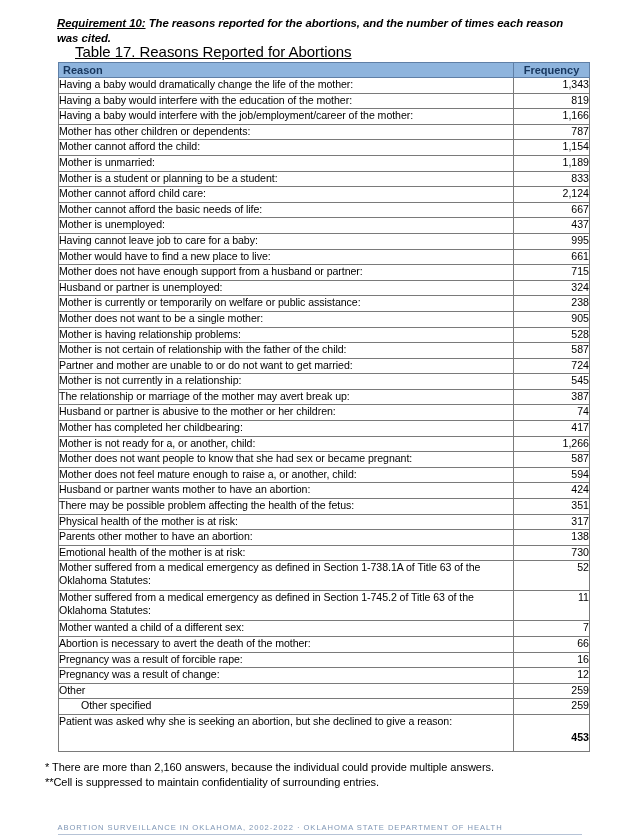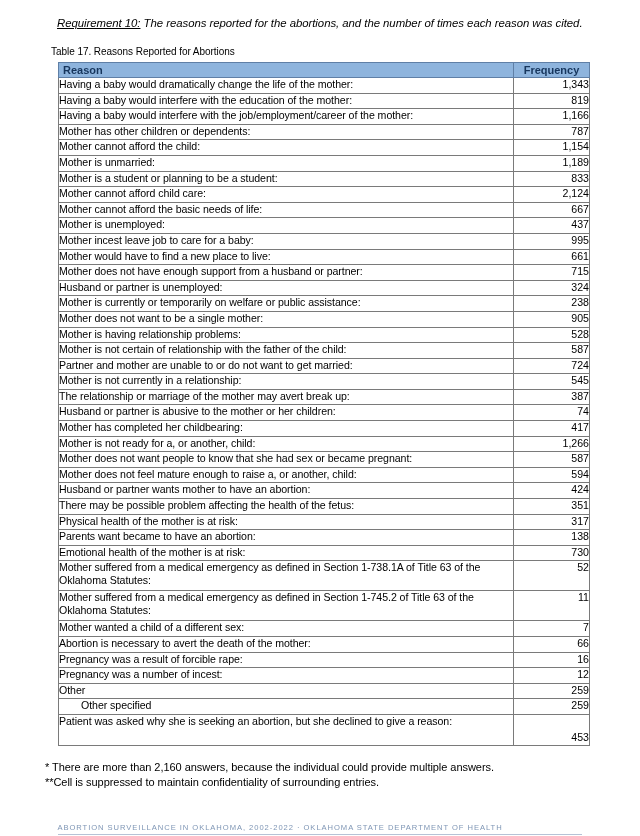--- a/index.html
+++ b/index.html
@@ -22,34 +22,35 @@
     height: 836px;
     box-sizing: border-box;
   }
   .requirement {
     position: absolute;
     left: 57px;
     top: 5px;
     width: 530px;
     font-size: 11.4px;
     line-height: 14.6px;
-    font-weight: normal;
+    font-weight: bold;
     font-style: italic;
     letter-spacing: -0.05px;
   }
   .requirement .req-label {
     text-decoration: underline;
   }
   .table-caption {
     position: absolute;
-    left: 51px;
+    left: 75px;
     top: 45px;
-    font-size: 10px;
+    font-size: 15px;
     line-height: 14px;
     letter-spacing: -0.05px;
+    text-decoration: underline;
   }
   table.data {
     position: absolute;
     left: 58px;
     top: 62px;
     width: 531px;
     border-collapse: collapse;
     table-layout: fixed;
     font-size: 10.6px;
   }
@@ -87,21 +88,22 @@
     text-align: right;
     line-height: 12.8px;
   }
   tr.r-single td { height: 14.6px; }
   tr.r-double td { height: 29px; margin-top: 23px; }
   td.reason.indent {
     padding-left: 22px;
   }
   td.freq.bottom {
     vertical-align: bottom;
-    padding-bottom: 1px;
+    padding-bottom: 7px;
+    font-weight: bold;
   }
   .footnotes {
     position: absolute;
     left: 45px;
     top: 760px;
     width: 545px;
     font-size: 11px;
     line-height: 14.6px;
     letter-spacing: -0.05px;
   }
@@ -183,21 +185,21 @@
         </tr>
         <tr class="r-single">
           <td class="reason">Mother cannot afford the basic needs of life:</td>
           <td class="freq">667</td>
         </tr>
         <tr class="r-single">
           <td class="reason">Mother is unemployed:</td>
           <td class="freq">437</td>
         </tr>
         <tr class="r-single">
-          <td class="reason">Mother incest leave job to care for a baby:</td>
+          <td class="reason">Having cannot leave job to care for a baby:</td>
           <td class="freq">995</td>
         </tr>
         <tr class="r-single">
           <td class="reason">Mother would have to find a new place to live:</td>
           <td class="freq">661</td>
         </tr>
         <tr class="r-single">
           <td class="reason">Mother does not have enough support from a husband or partner:</td>
           <td class="freq">715</td>
         </tr>
@@ -259,21 +261,21 @@
         </tr>
         <tr class="r-single">
           <td class="reason">There may be possible problem affecting the health of the fetus:</td>
           <td class="freq">351</td>
         </tr>
         <tr class="r-single">
           <td class="reason">Physical health of the mother is at risk:</td>
           <td class="freq">317</td>
         </tr>
         <tr class="r-single">
-          <td class="reason">Parents want became to have an abortion:</td>
+          <td class="reason">Parents other mother to have an abortion:</td>
           <td class="freq">138</td>
         </tr>
         <tr class="r-single">
           <td class="reason">Emotional health of the mother is at risk:</td>
           <td class="freq">730</td>
         </tr>
         <tr class="r-double">
           <td class="reason">Mother suffered from a medical emergency as defined in Section 1-738.1A of Title 63 of the Oklahoma Statutes:</td>
           <td class="freq">52</td>
         </tr>
@@ -287,21 +289,21 @@
         </tr>
         <tr class="r-single">
           <td class="reason">Abortion is necessary to avert the death of the mother:</td>
           <td class="freq">66</td>
         </tr>
         <tr class="r-single">
           <td class="reason">Pregnancy was a result of forcible rape:</td>
           <td class="freq">16</td>
         </tr>
         <tr class="r-single">
-          <td class="reason">Pregnancy was a number of incest:</td>
+          <td class="reason">Pregnancy was a result of change:</td>
           <td class="freq">12</td>
         </tr>
         <tr class="r-single">
           <td class="reason">Other</td>
           <td class="freq">259</td>
         </tr>
         <tr class="r-single">
           <td class="reason indent">Other specified</td>
           <td class="freq">259</td>
         </tr>

